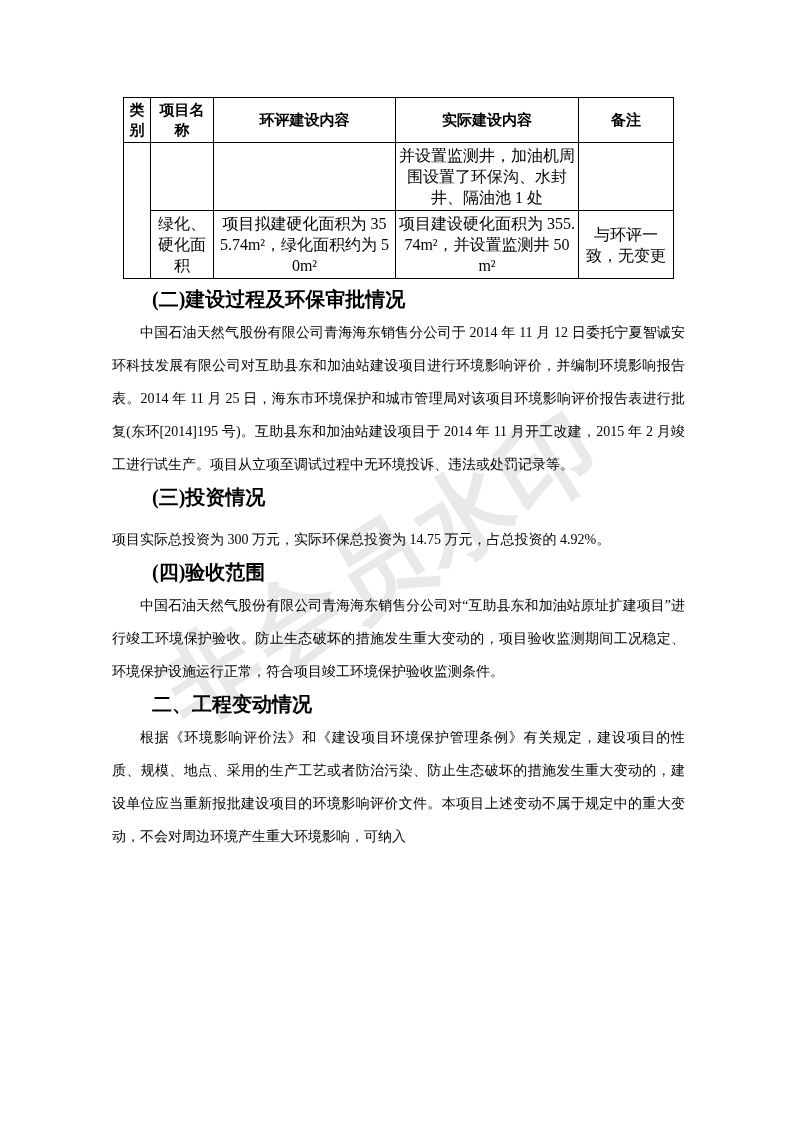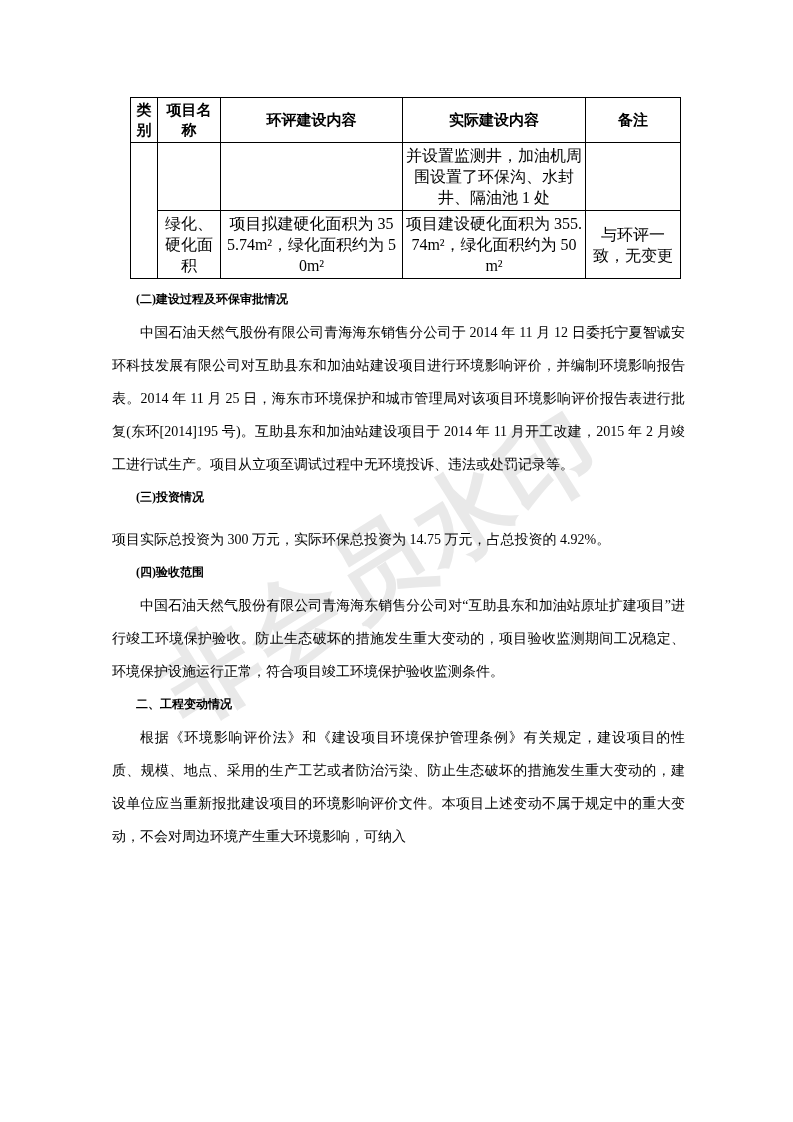--- a/index.html
+++ b/index.html
@@ -33,21 +33,21 @@
   }
   .content {
     position:absolute;
     left:112px; top:97px;
     width:573px;
     z-index:1;
   }
   table.info-table {
     border-collapse:collapse;
     table-layout:fixed;
-    margin-left:18px;
+    margin-left:11px;
     width:550px;
   }
   .info-table th, .info-table td {
     border:1.5px solid #000;
     text-align:center;
     vertical-align:middle;
     padding:2px 3px;
     font-size:16px;
     line-height:21px;
     word-break:break-all;
@@ -60,21 +60,21 @@
   .col-cat   { width:27px;  }
   .col-name  { width:63px;  }
   .col-eia   { width:182px; }
   .col-act   { width:183px; }
   .col-note  { width:95px;  }
   .row-header { height:41px; }
   .row-1      { height:64px; }
   .row-2      { height:65px; }
   .heading {
     font-weight:bold;
-    font-size:12px;
+    font-size:20px;
     line-height:33px;
     text-indent:2em;
   }
   .heading.first { margin-top:4px; }
   .para {
     font-size:14px;
     line-height:33px;
     text-indent:2em;
     text-align:justify;
   }
@@ -108,21 +108,21 @@
       <tr class="row-1">
         <td rowspan="2"></td>
         <td></td>
         <td></td>
         <td>并设置监测井，加油机周围设置了环保沟、水封井、隔油池 1 处</td>
         <td></td>
       </tr>
       <tr class="row-2">
         <td>绿化、硬化面积</td>
         <td>项目拟建硬化面积为 355.74m²，绿化面积约为 50m²</td>
-        <td>项目建设硬化面积为 355.74m²，绿化面积约为 50m²</td>
+        <td>项目建设硬化面积为 355.74m²，并设置监测井 50m²</td>
         <td>与环评一致，无变更</td>
       </tr>
     </tbody>
       </table>
 
     <div class="heading first">(二)建设过程及环保审批情况</div>
     <div class="para">中国石油天然气股份有限公司青海海东销售分公司于 2014 年 11 月 12 日委托宁夏智诚安环科技发展有限公司对互助县东和加油站建设项目进行环境影响评价，并编制环境影响报告表。2014 年 11 月 25 日，海东市环境保护和城市管理局对该项目环境影响评价报告表进行批复(东环[2014]195 号)。互助县东和加油站建设项目于 2014 年 11 月开工改建，2015 年 2 月竣工进行试生产。项目从立项至调试过程中无环境投诉、违法或处罚记录等。</div>
     <div class="heading">(三)投资情况</div>
     <div class="para noindent">项目实际总投资为 300 万元，实际环保总投资为 14.75 万元，占总投资的 4.92%。</div>
     <div class="heading">(四)验收范围</div>

